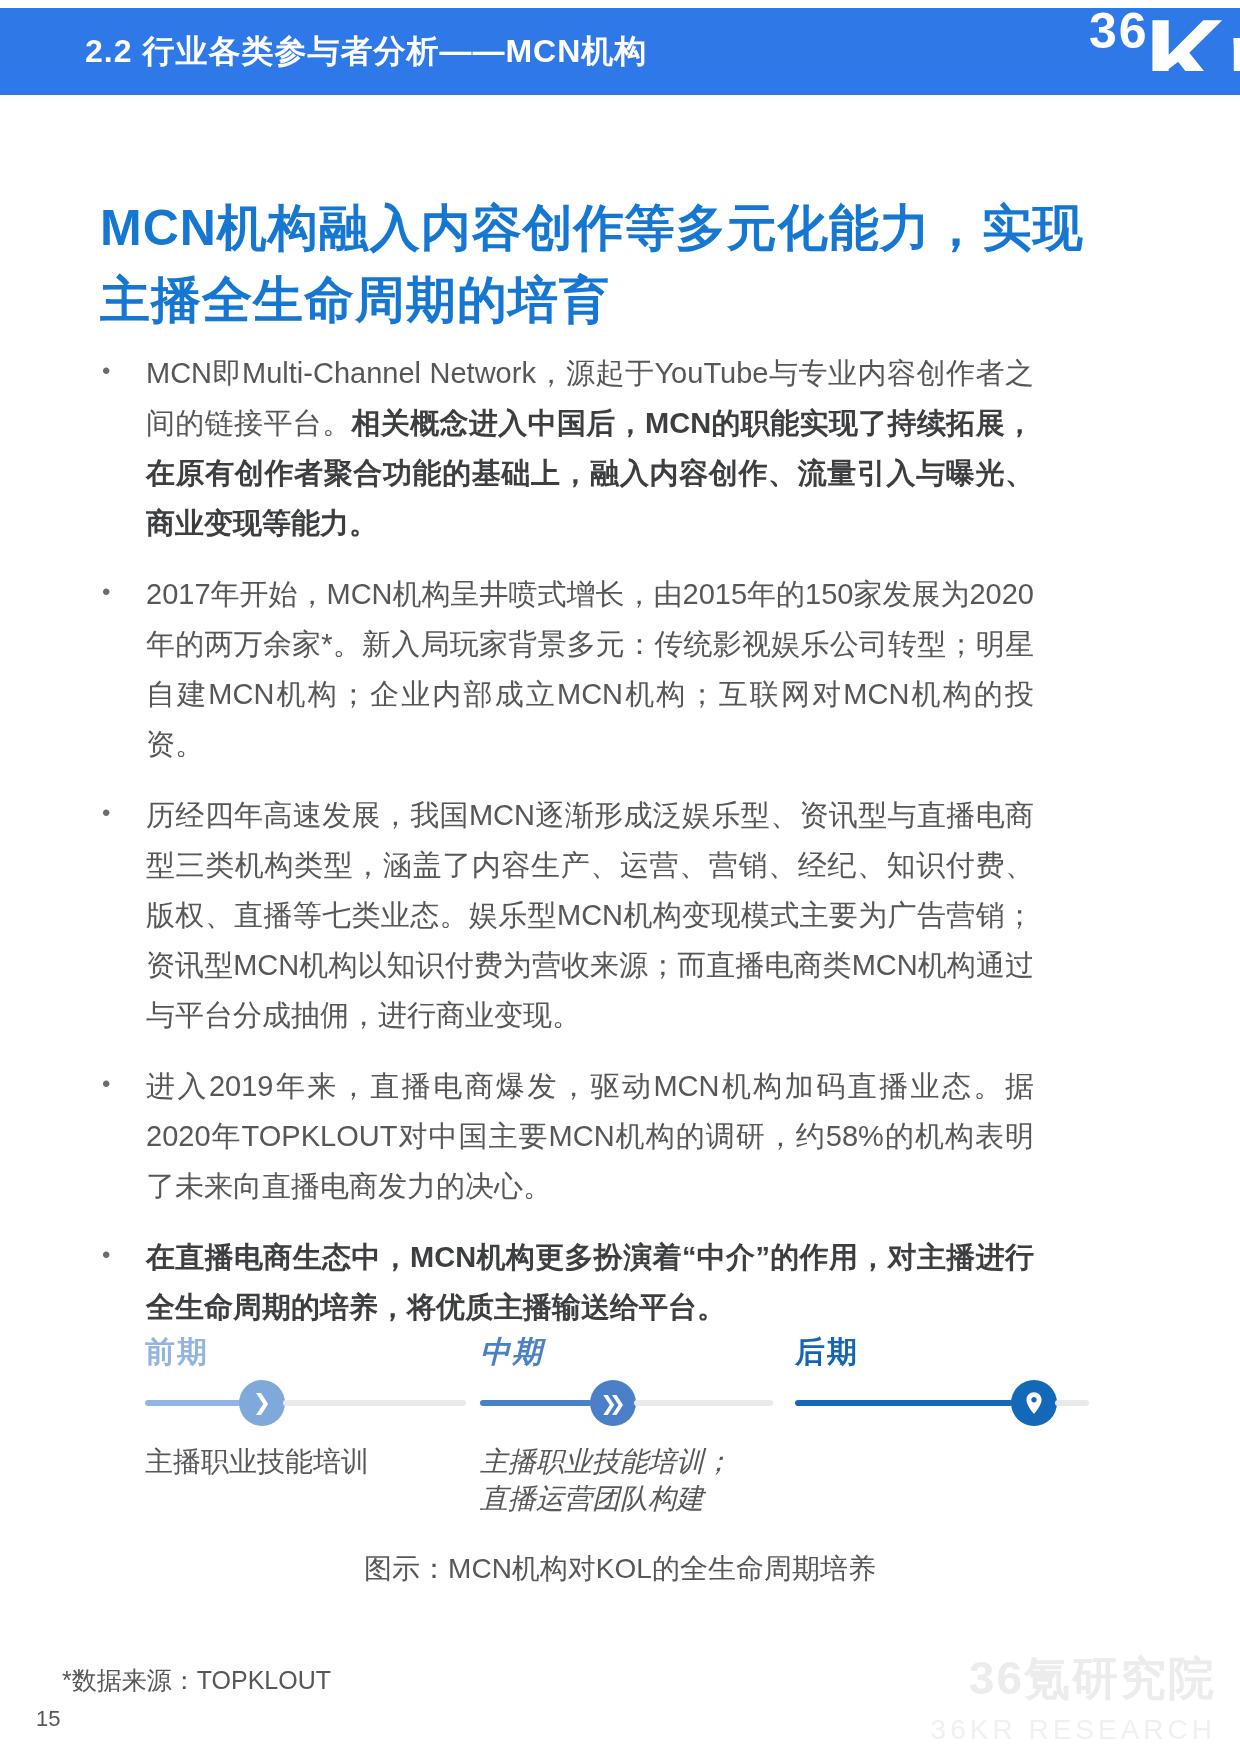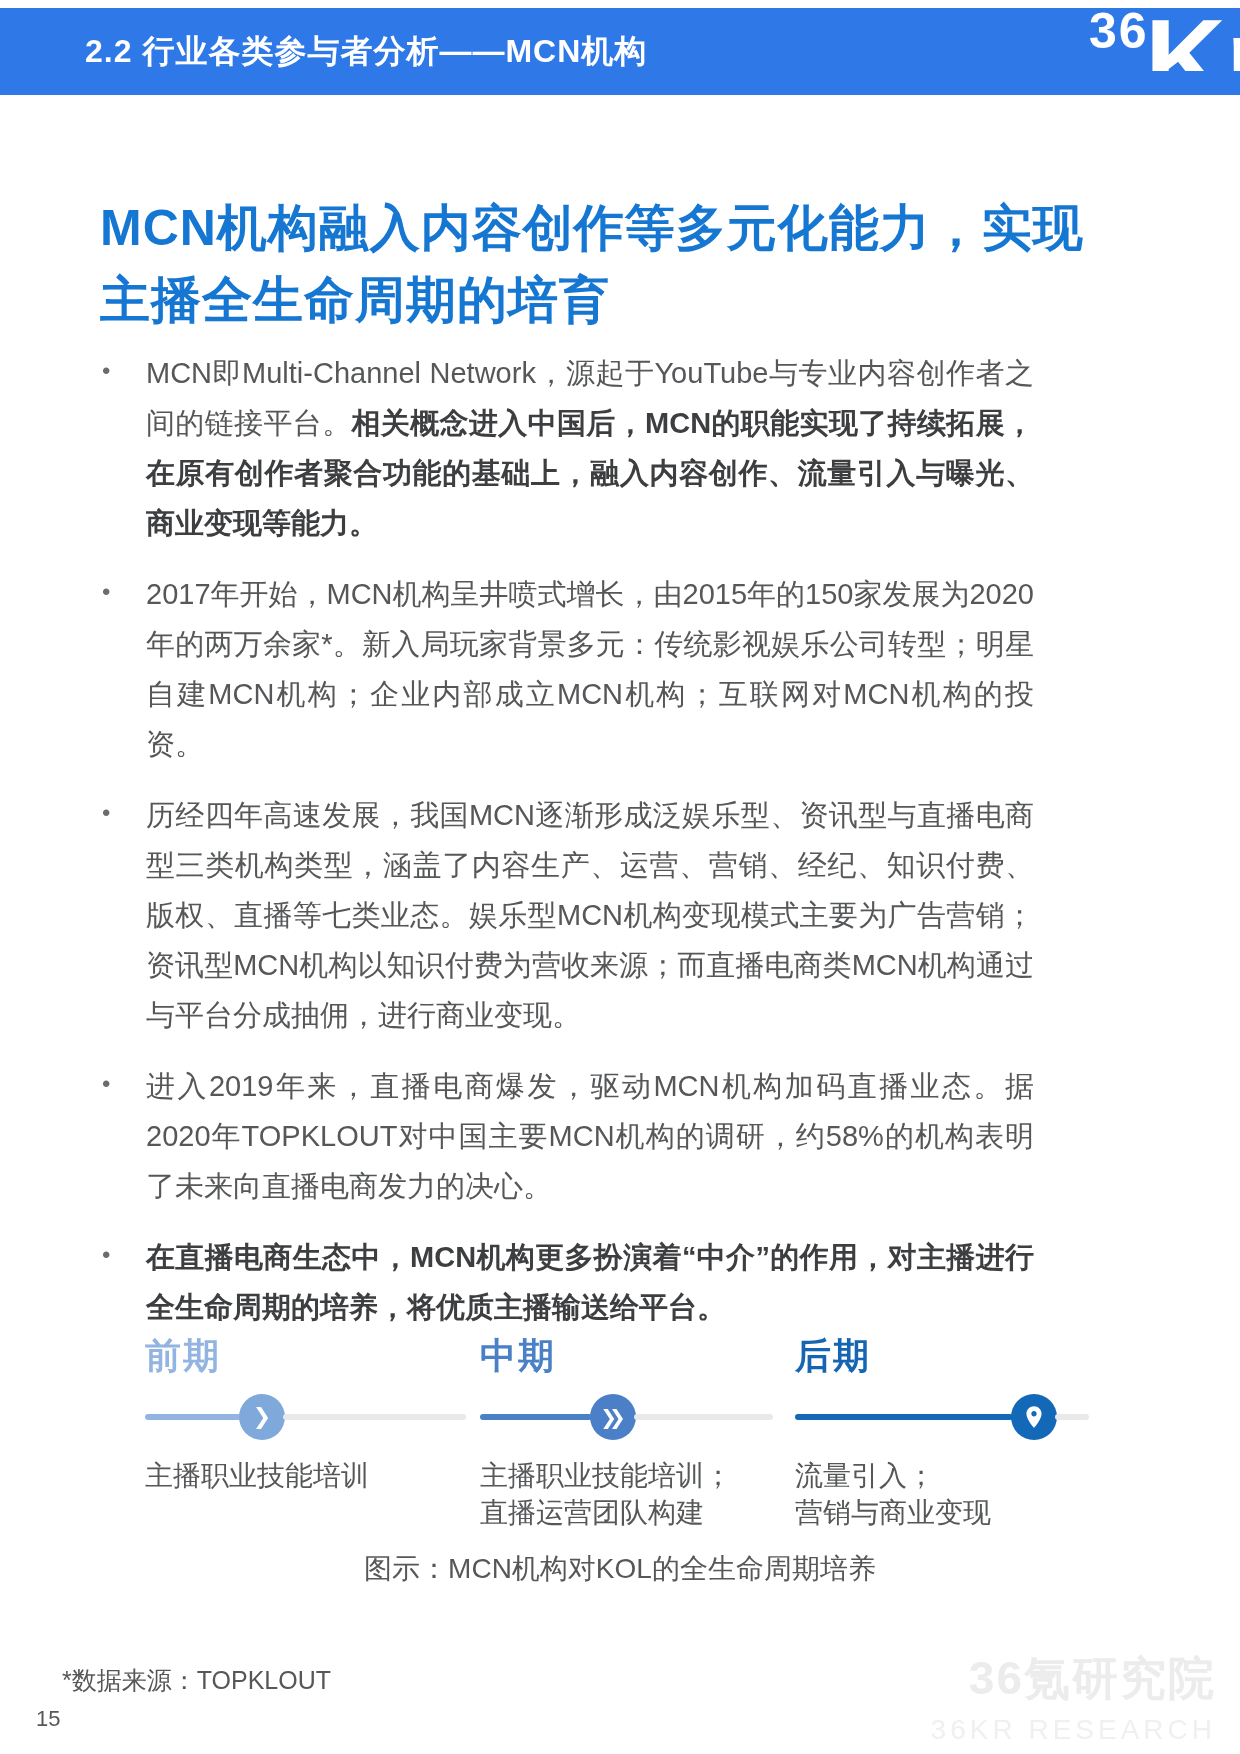--- a/index.html
+++ b/index.html
@@ -91,26 +91,26 @@
 
   
   .timeline {
     position: absolute;
     left: 145px; top: 1332px;
     width: 995px;
     display: flex;
   }
   .phase { position: relative; }
   .phase:nth-child(1) { width: 335px; }
-  .phase:nth-child(2) { width: 315px; }
+  .phase:nth-child(2) { width: 315px; font-style: italic; }
   .phase:nth-child(3) { width: 345px; }
   .phase-label {
-    font-size: 36px;
+    font-size: 30px;
     font-weight: 700;
-    margin-bottom: 12px;
+    margin-bottom: 6px;
     letter-spacing: 2px;
   }
   .phase-track {
     display: flex;
     align-items: center;
     height: 48px;
   }
   .seg-solid { height: 6px; border-radius: 3px; flex: 0 0 auto; }
   .phase:nth-child(1) .seg-solid { width: 96px; }
   .phase:nth-child(2) .seg-solid { width: 112px; }
@@ -263,24 +263,20 @@
     <div class="phase-track">
       <span class="seg-solid" style="background: rgb(20, 104, 184);"></span>
       <span class="marker" style="background: rgb(20, 104, 184);">
 
         <svg class="marker-pin" width="26" height="26" viewBox="0 0 24 24" style="display: block;">
           <path fill="#ffffff" d="M12 2C8.13 2 5 5.13 5 9c0 5.25 7 13 7 13s7-7.75 7-13c0-3.87-3.13-7-7-7zm0 9.5c-1.38 0-2.5-1.12-2.5-2.5s1.12-2.5 2.5-2.5 2.5 1.12 2.5 2.5-1.12 2.5-2.5 2.5z"></path>
         </svg>
       </span>
       <span class="seg-gray" style="background: rgb(233, 233, 235);"></span>
     </div>
-    <div class="phase-desc">
-          <div>流量引入；</div>
-          <div>营销与商业变现</div>
-        </div>
   </div>
 </div>
 
   <div class="figure-caption">图示：MCN机构对KOL的全生命周期培养</div>
 
   <div class="source-note">*数据来源：TOPKLOUT</div>
   <div class="page-number">15</div>
 
   <div class="watermark">
     <div class="watermark-cn">36氪研究院</div>

